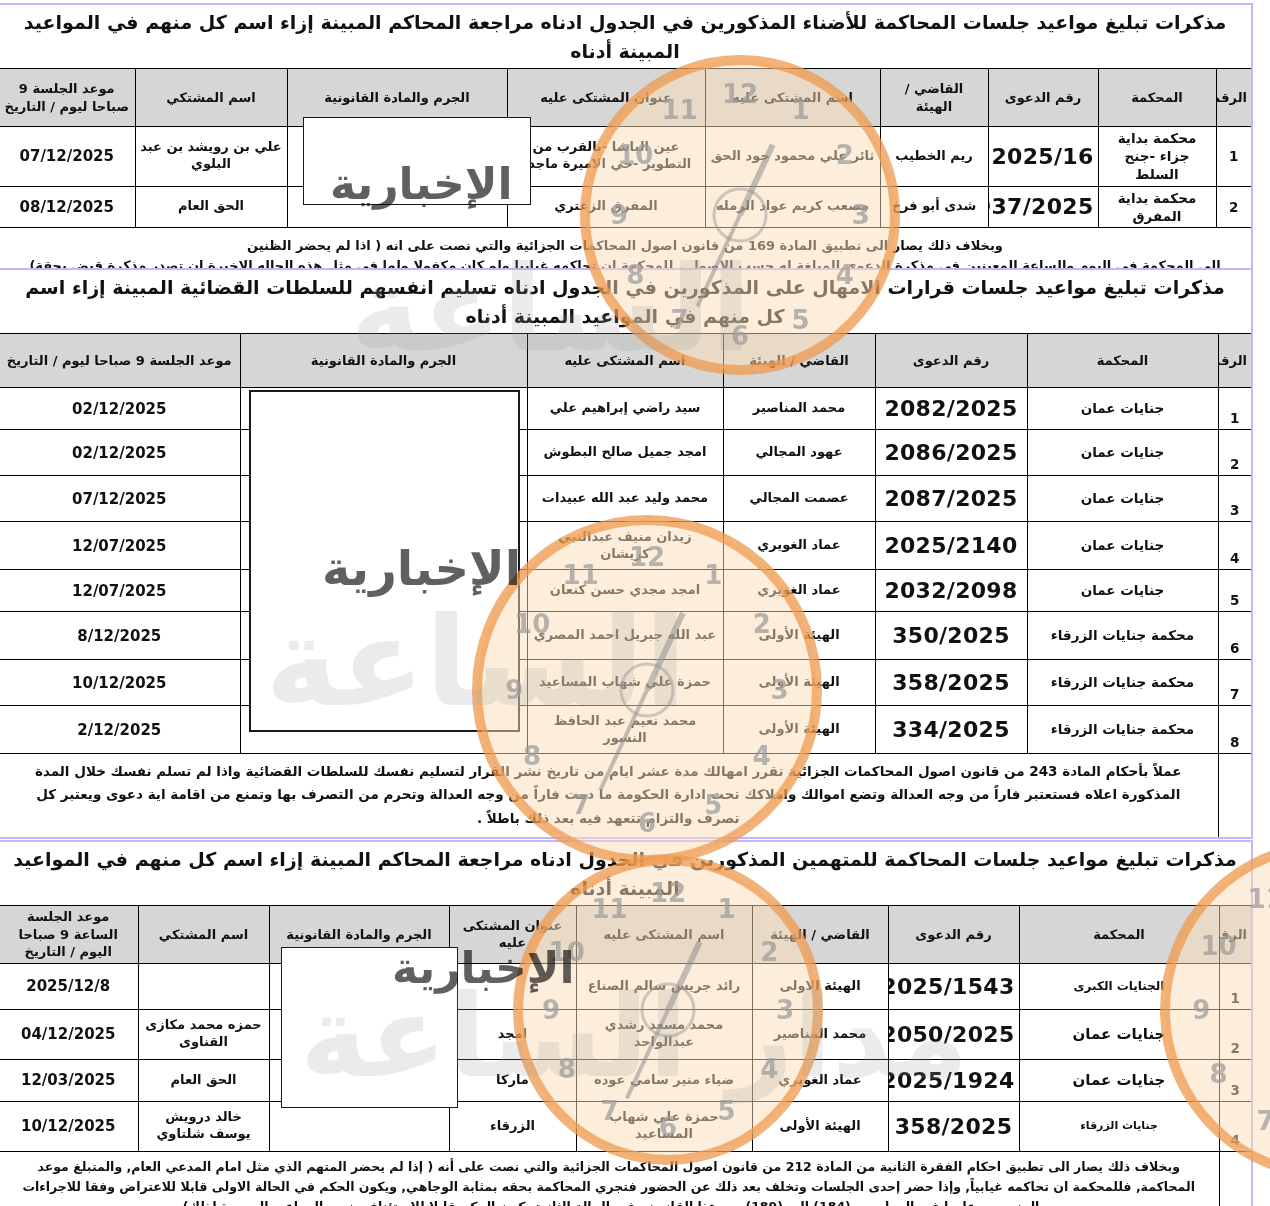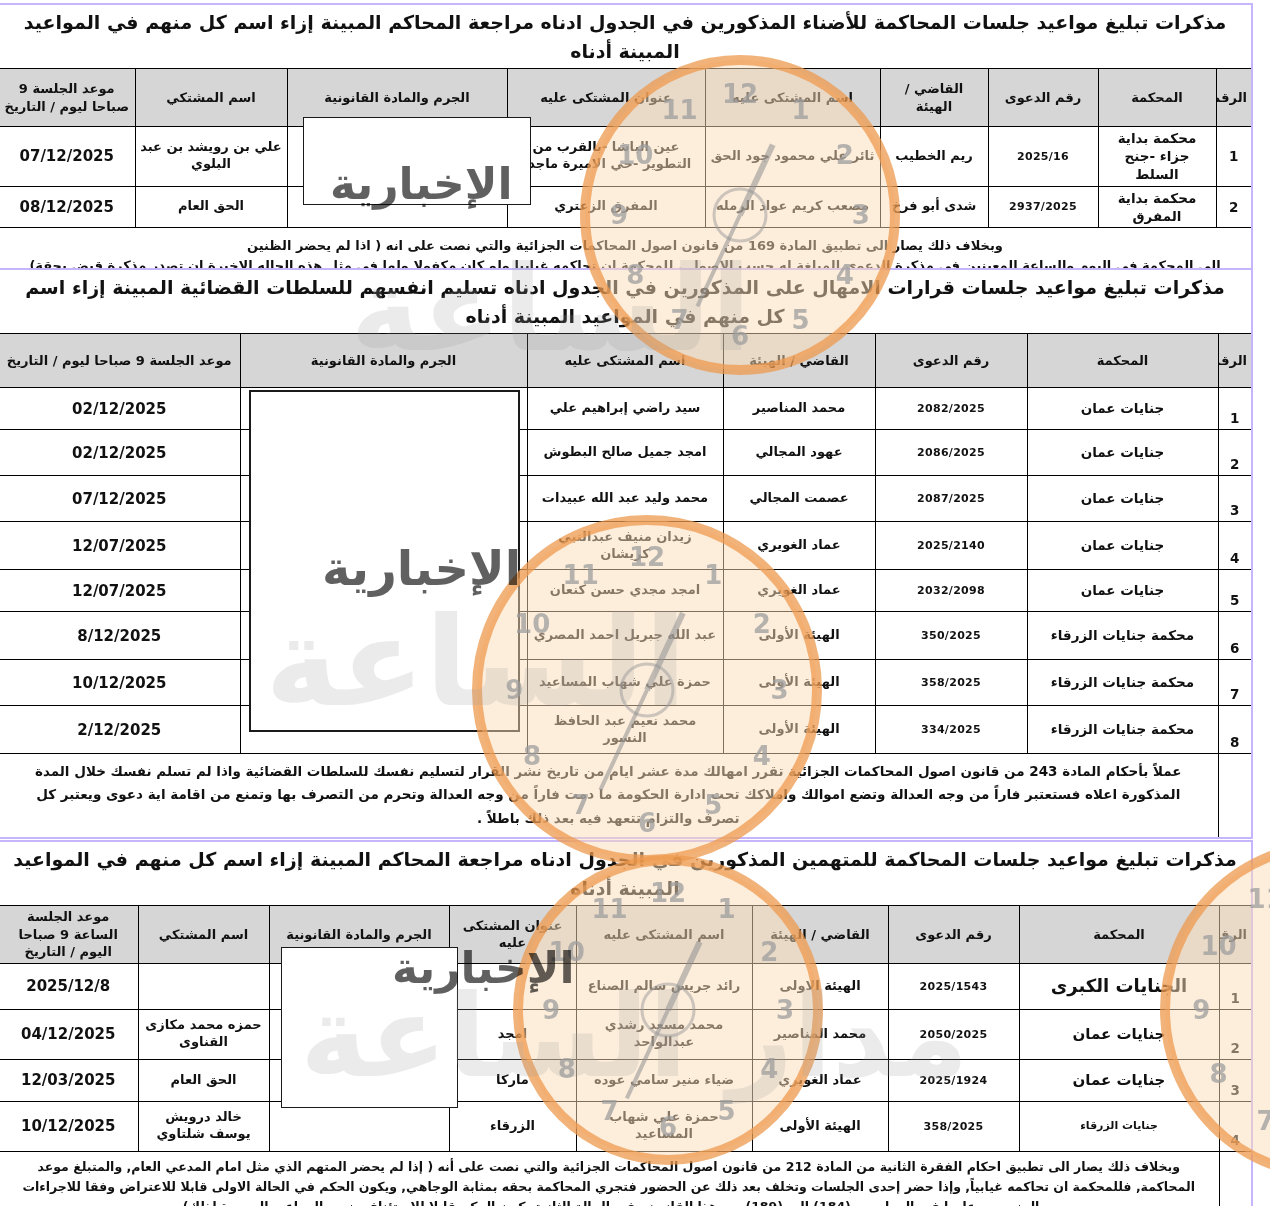--- a/index.html
+++ b/index.html
@@ -7,21 +7,21 @@
         direction:rtl;font-family:"DejaVu Sans",sans-serif;color:#111;}
   table.doc{border-collapse:collapse;table-layout:fixed;position:absolute;right:17px;width:1254px;
         border:2px solid #c4b5fd;background:transparent;}
   #t1{top:3px;} #t2{top:268px;} #t3{top:840px;}
   td,th{border:1px solid #000;font-weight:bold;text-align:center;vertical-align:middle;
         padding:2px 4px;overflow:hidden;}
   .title-cell{font-size:19px;line-height:1.5;padding:3px 10px;background:#fff;}
   th{background:#d6d6d6;font-size:13px;line-height:1.35;}
   .cell{font-size:13px;line-height:1.3;}
   .court{font-size:13.5px;line-height:1.35;}
-  .case{font-size:11px;letter-spacing:.3px;}
+  .case{font-size:22px;letter-spacing:.3px;}
   .date{font-size:15px;text-align:center;}
   .num{font-size:13.5px;}
   #t2 .num,#t3 .num{vertical-align:bottom;padding-bottom:3px;}
   .note{font-size:13px;line-height:1.6;padding:5px 14px;text-align:center;font-weight:bold;}
   #t2 .note{font-size:13.5px;line-height:1.75;}
   
   .redact{position:absolute;background:#ffffff;border:2px solid #1a1a1a;z-index:20;}
   .redact.thin{border-width:1px;}
   
   #wm{position:absolute;inset:0;z-index:30;pointer-events:none;}
@@ -218,21 +218,21 @@
       <th>رقم الدعوى</th>
       <th>القاضي / الهيئة</th>
       <th>اسم المشتكى عليه</th>
       <th>عنوان المشتكى عليه</th>
       <th>الجرم والمادة القانونية</th>
       <th>اسم المشتكي</th>
       <th>موعد الجلسة الساعة 9 صباحا اليوم / التاريخ</th>
     </tr>
     <tr style="height:46px">
       <td class="num">1</td>
-      <td class="court" style="font-size:18px">الجنايات الكبرى</td>
+      <td class="court" style="font-size:12px">الجنايات الكبرى</td>
       <td class="case">2025/1543</td>
       <td class="cell">الهيئة الاولى</td>
       <td class="cell">رائد جريس سالم الصناع</td>
       <td class="cell"></td>
       <td class="cell"></td>
       <td class="cell"></td>
       <td class="date">2025/12/8</td>
     </tr>
     <tr style="height:50px">
       <td class="num">2</td>

